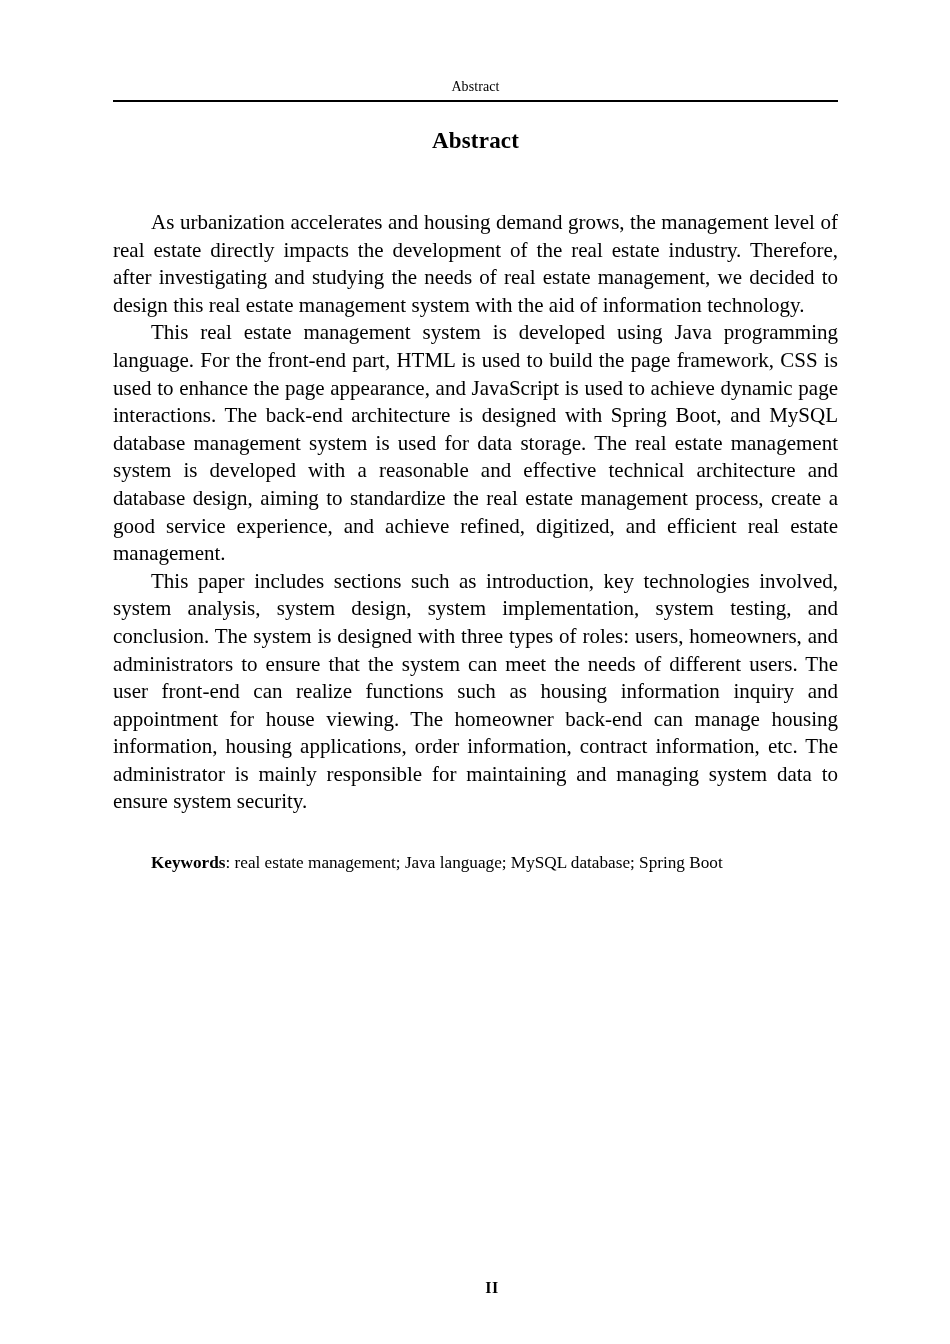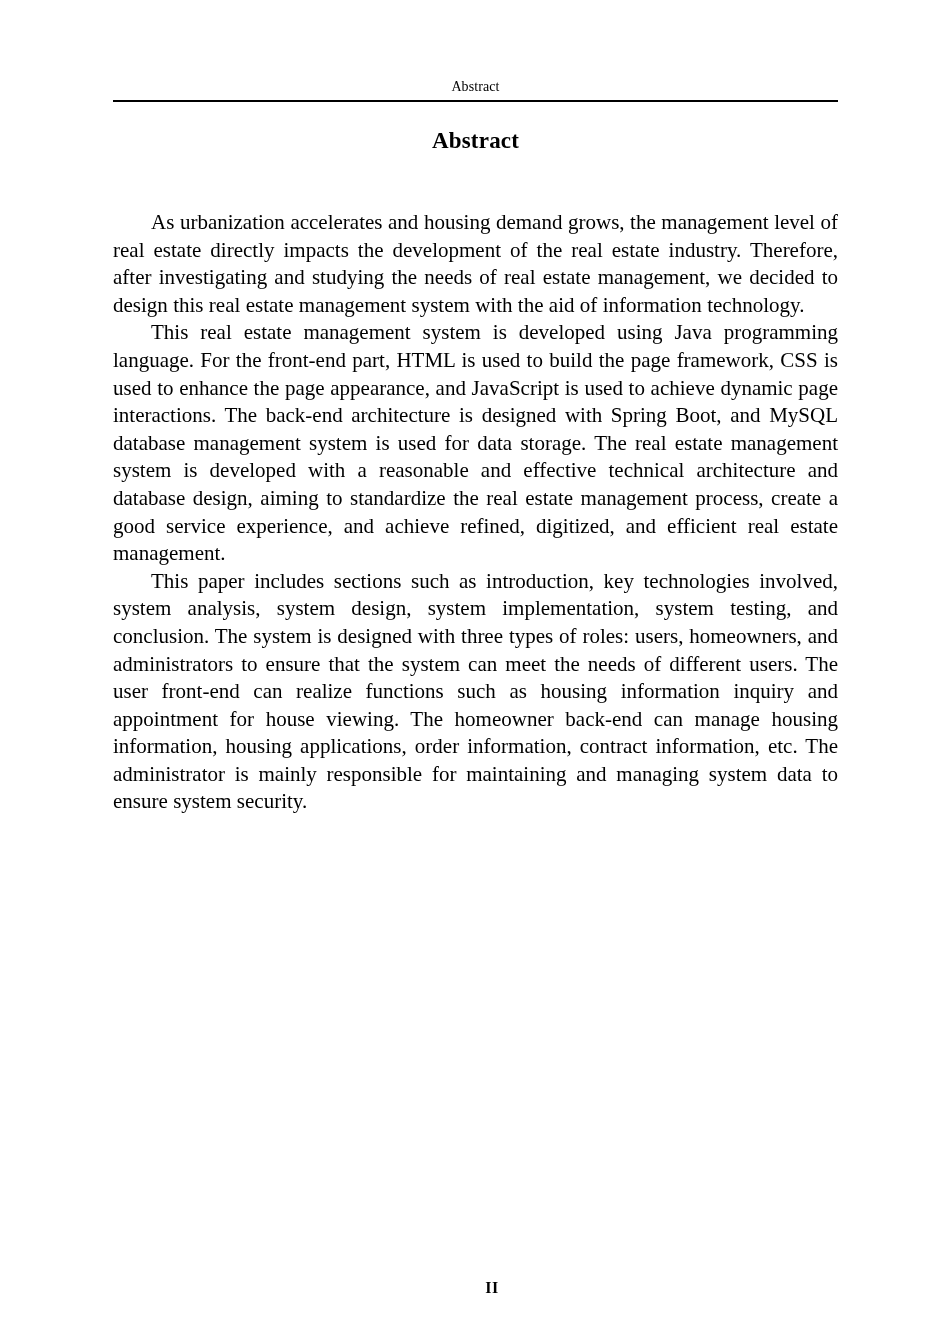--- a/index.html
+++ b/index.html
@@ -112,19 +112,20 @@
 
   <div class="content">
 
     <h1 class="doc-title">Abstract</h1>
 
     <div class="body-block">
       <p class="body-para">As urbanization accelerates and housing demand grows, the management level of real estate directly impacts the development of the real estate industry. Therefore, after investigating and studying the needs of real estate management, we decided to design this real estate management system with the aid of information technology.</p>
       <p class="body-para">This real estate management system is developed using Java programming language. For the front-end part, HTML is used to build the page framework, CSS is used to enhance the page appearance, and JavaScript is used to achieve dynamic page interactions. The back-end architecture is designed with Spring Boot, and MySQL database management system is used for data storage. The real estate management system is developed with a reasonable and effective technical architecture and database design, aiming to standardize the real estate management process, create a good service experience, and achieve refined, digitized, and efficient real estate management.</p>
       <p class="body-para">This paper includes sections such as introduction, key technologies involved, system analysis, system design, system implementation, system testing, and conclusion. The system is designed with three types of roles: users, homeowners, and administrators to ensure that the system can meet the needs of different users. The user front-end can realize functions such as housing information inquiry and appointment for house viewing. The homeowner back-end can manage housing information, housing applications, order information, contract information, etc. The administrator is mainly responsible for maintaining and managing system data to ensure system security.</p>
 
+      <p class="keywords"><span class="kw-label">Keywords</span><span class="kw-value">: real estate management; Java language; MySQL database; Spring Boot</span></p>
     </div>
 
   </div>
 
   <div class="page-number">II</div>
 
 </div>
 
 </body></html>

